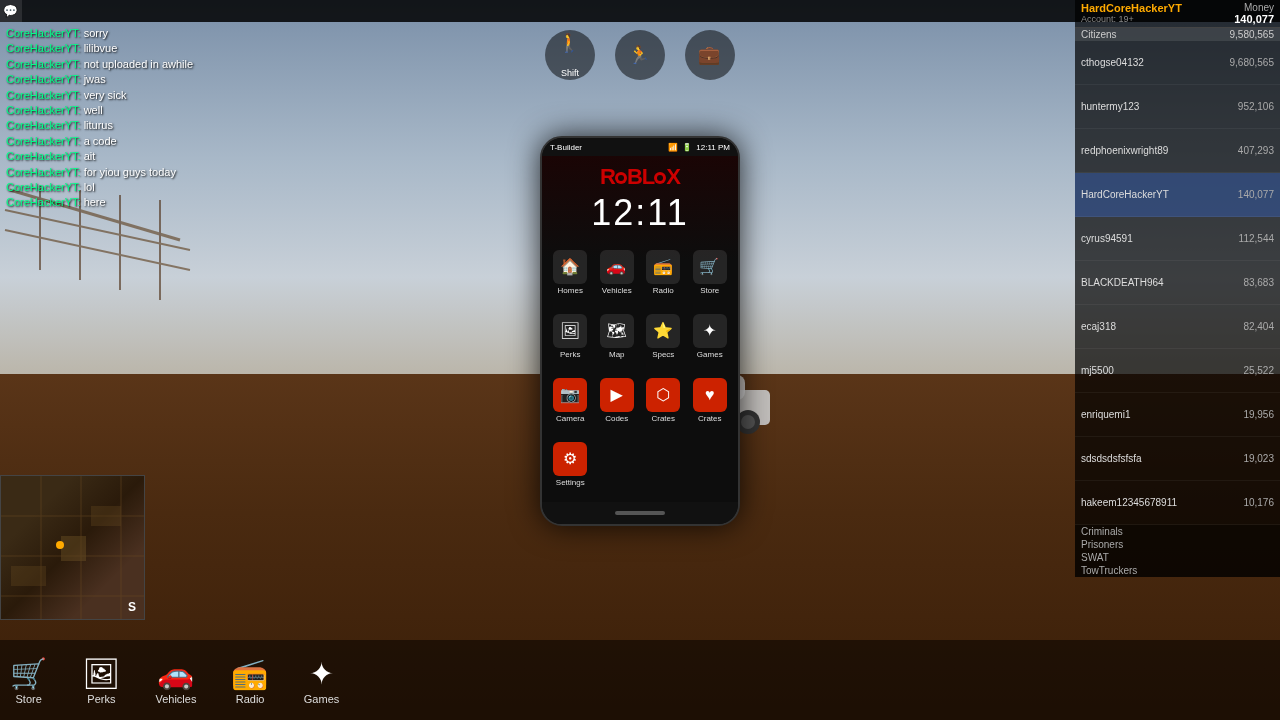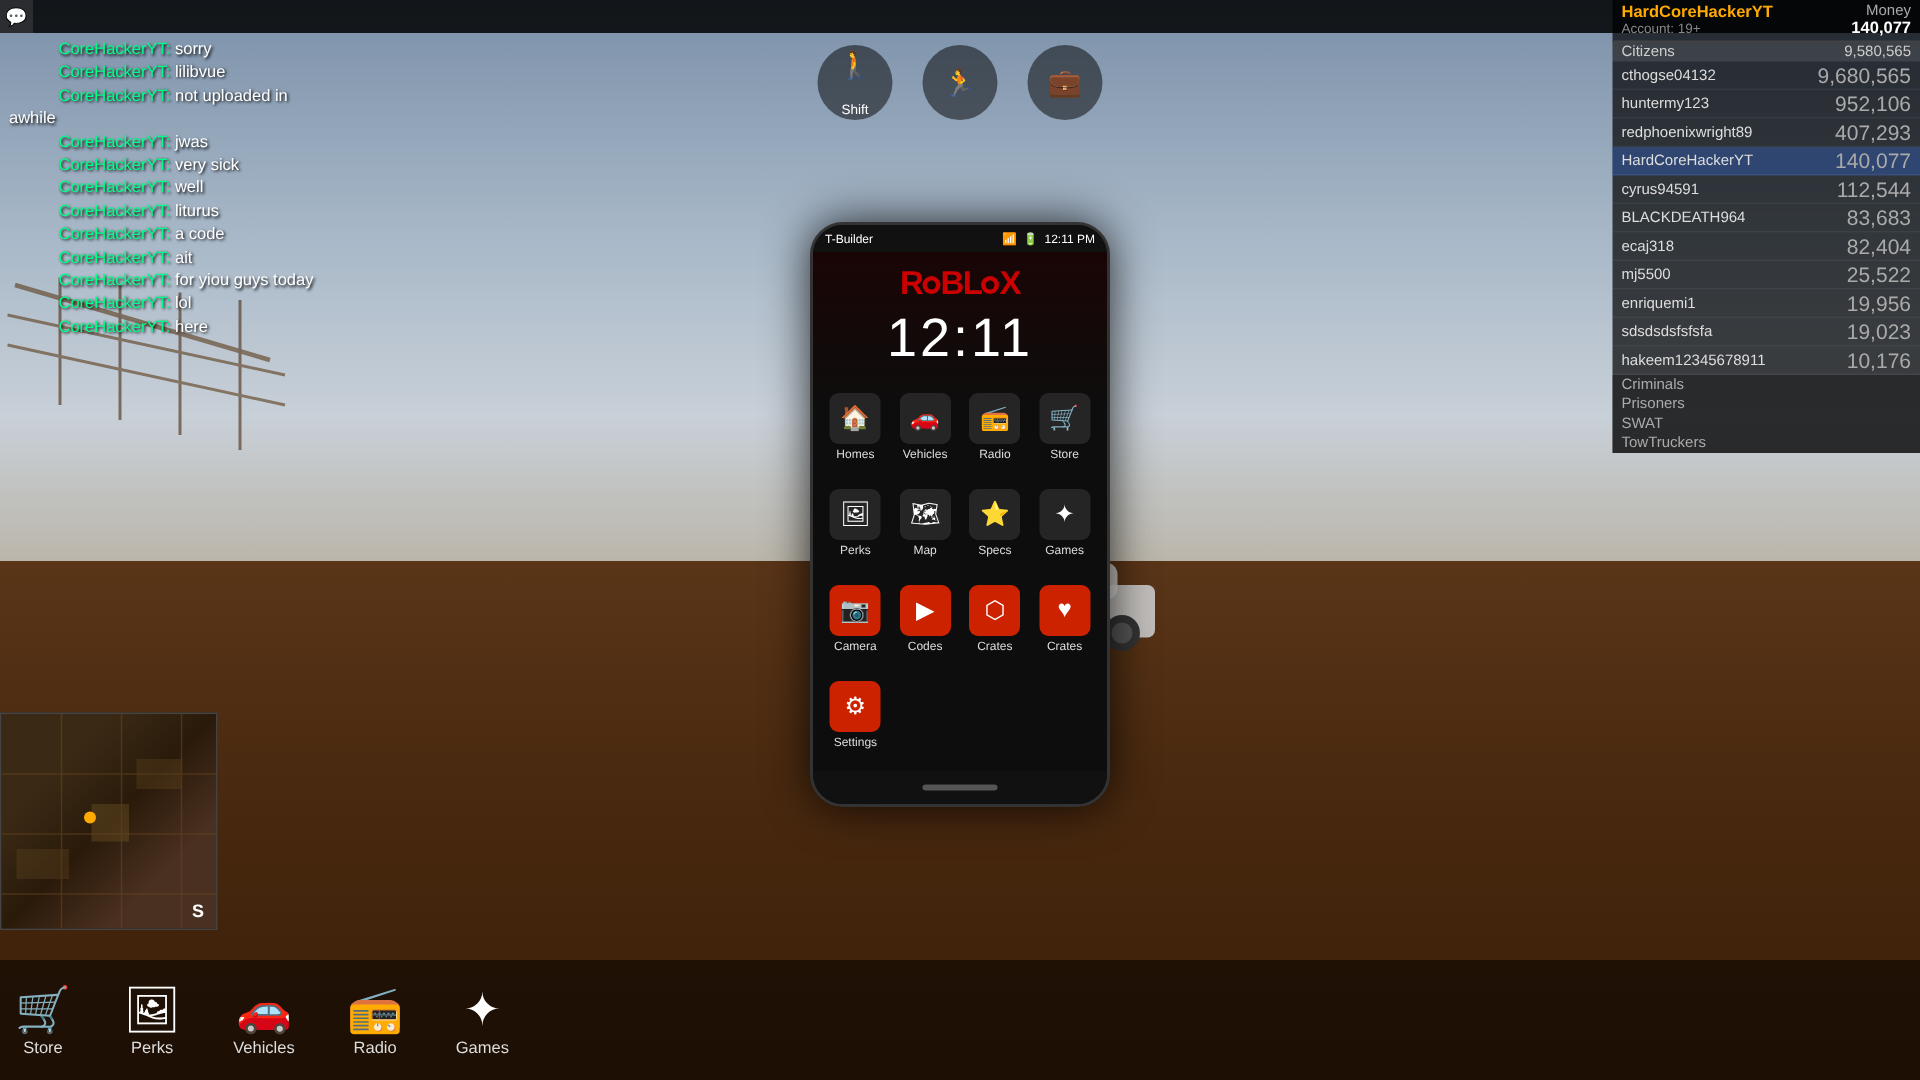--- a/index.html
+++ b/index.html
@@ -73,21 +73,21 @@
       width: 230px;
       padding: 4px 6px;
       z-index: 50;
     }
     .chat-line {
       font-size: 11px;
       color: #fff;
       line-height: 1.4;
       text-shadow: 1px 1px 2px #000;
     }
-    .chat-name { color: #00ff88; margin-left: 33px; }
+    .chat-name { color: #00ff88; }
 
     
     #top-center-icons {
       position: absolute;
       top: 30px;
       left: 50%;
       transform: translateX(-50%);
       display: flex;
       gap: 20px;
       z-index: 50;
@@ -137,39 +137,39 @@
       background: rgba(255,255,255,0.1);
       padding: 1px 6px;
       font-size: 10px;
       color: #ccc;
       display: flex;
       justify-content: space-between;
     }
     .rp-row {
       display: flex;
       align-items: center;
-      padding: 1px 6px;
+      padding: 16px 6px;
       font-size: 10px;
       border-bottom: 1px solid rgba(255,255,255,0.05);
     }
     .rp-row-name { flex: 1; color: #ddd; white-space: nowrap; overflow: hidden; text-overflow: ellipsis; }
-    .rp-row-val { color: #aaa; min-width: 45px; text-align: right; font-size: 14px; }
+    .rp-row-val { color: #aaa; min-width: 45px; text-align: right; font-size: 10px; }
     .rp-row.highlight-blue { background: rgba(50,100,200,0.4); }
     .rp-row.highlight-police { background: rgba(50,100,220,0.5); }
     .rp-cat-label {
       padding: 1px 6px;
       font-size: 10px;
       color: #aaa;
       background: rgba(0,0,0,0.3);
     }
 
     
     #phone {
       position: absolute;
-      top: 148px;
+      top: 136px;
       left: 50%;
       transform: translateX(-50%);
       width: 200px;
       height: 390px;
       background: #111;
       border-radius: 22px;
       border: 2px solid #333;
       box-shadow: 0 0 30px rgba(0,0,0,0.8);
       z-index: 200;
       overflow: hidden;

